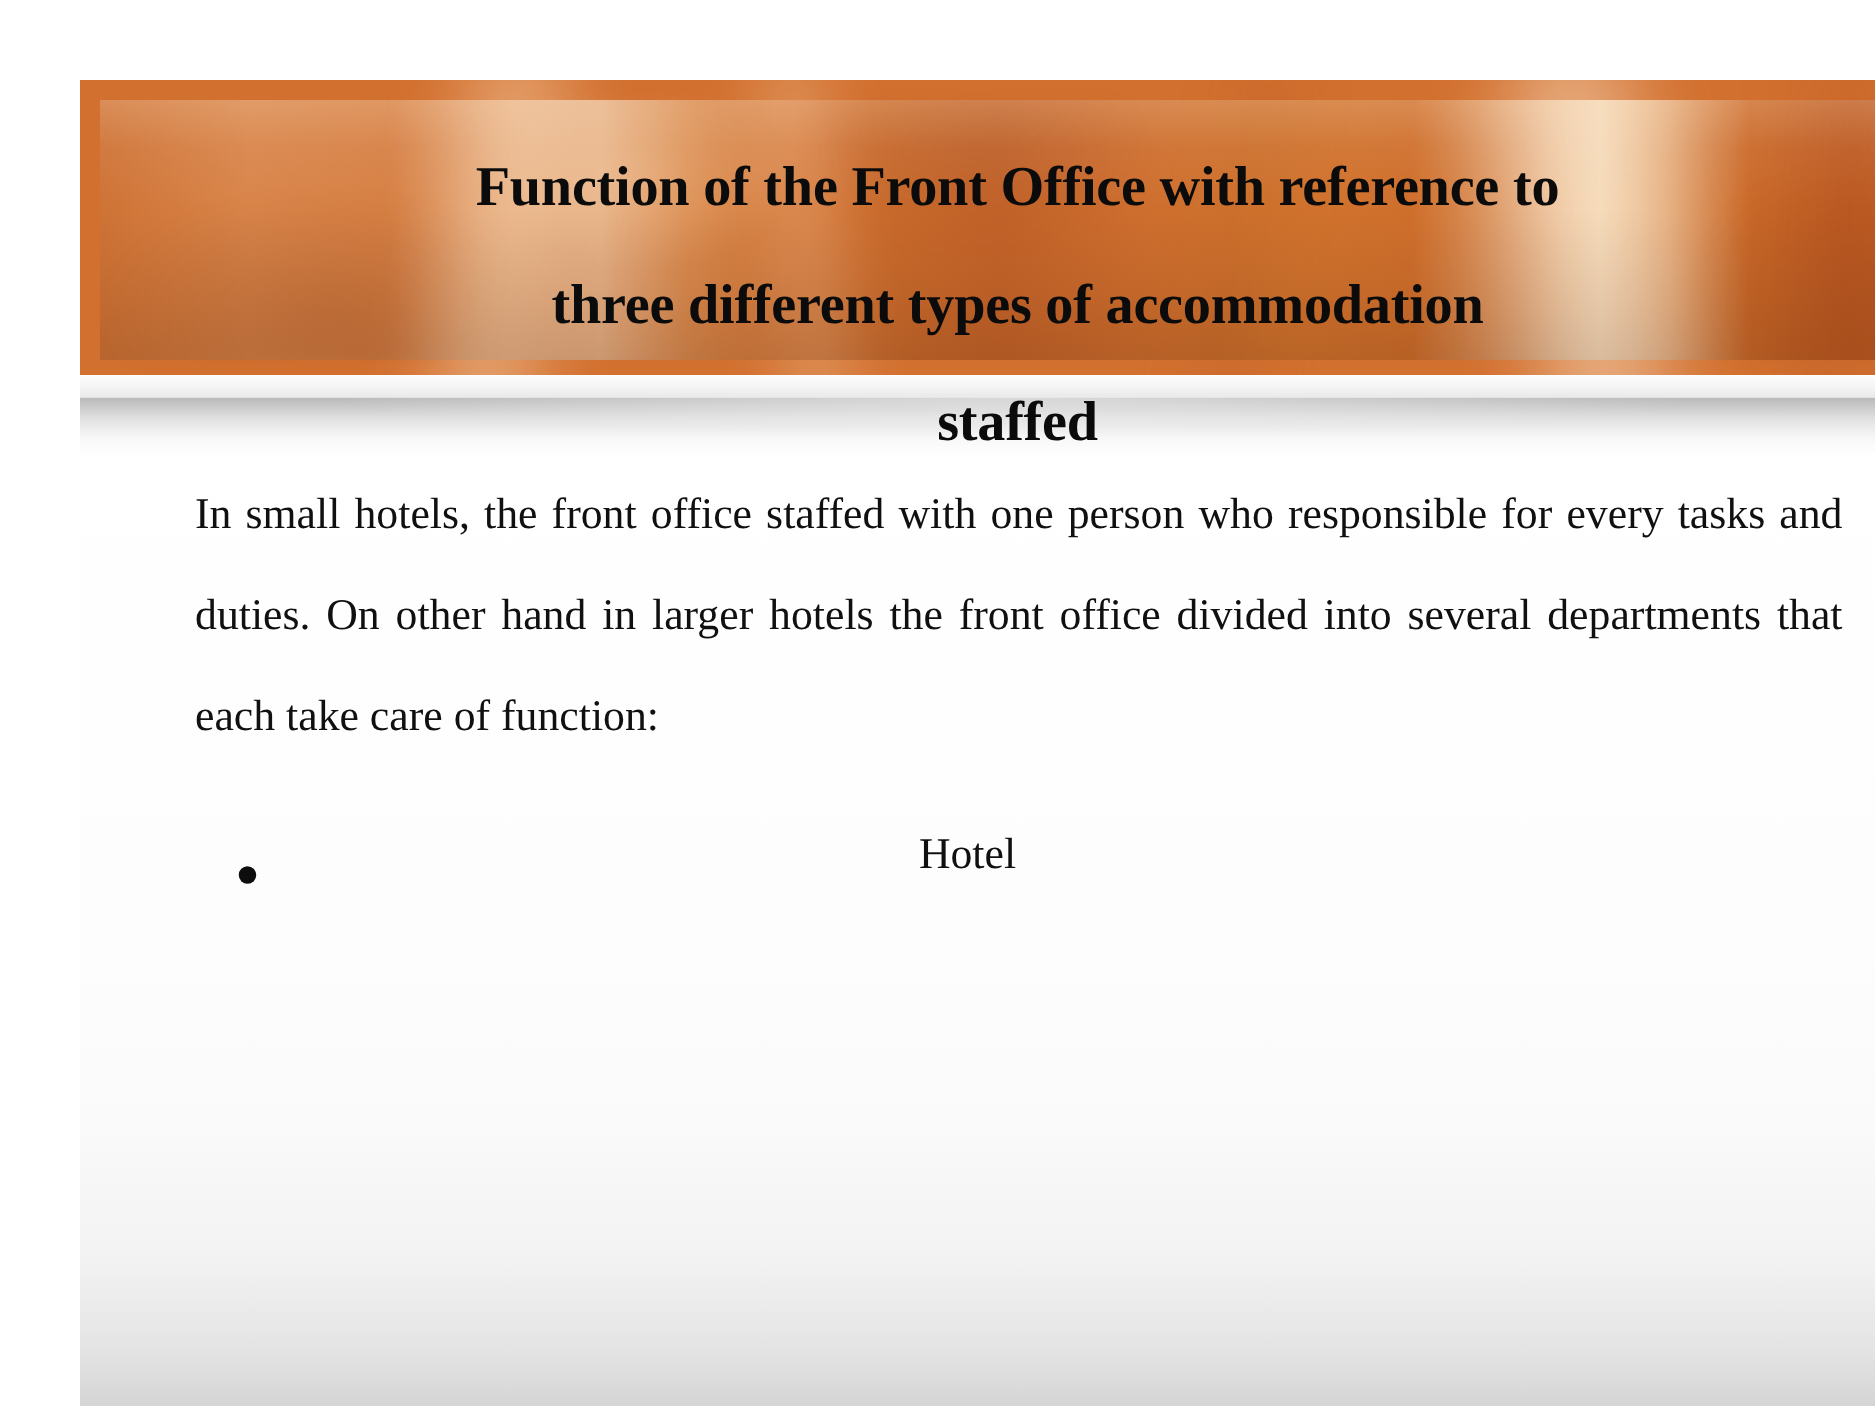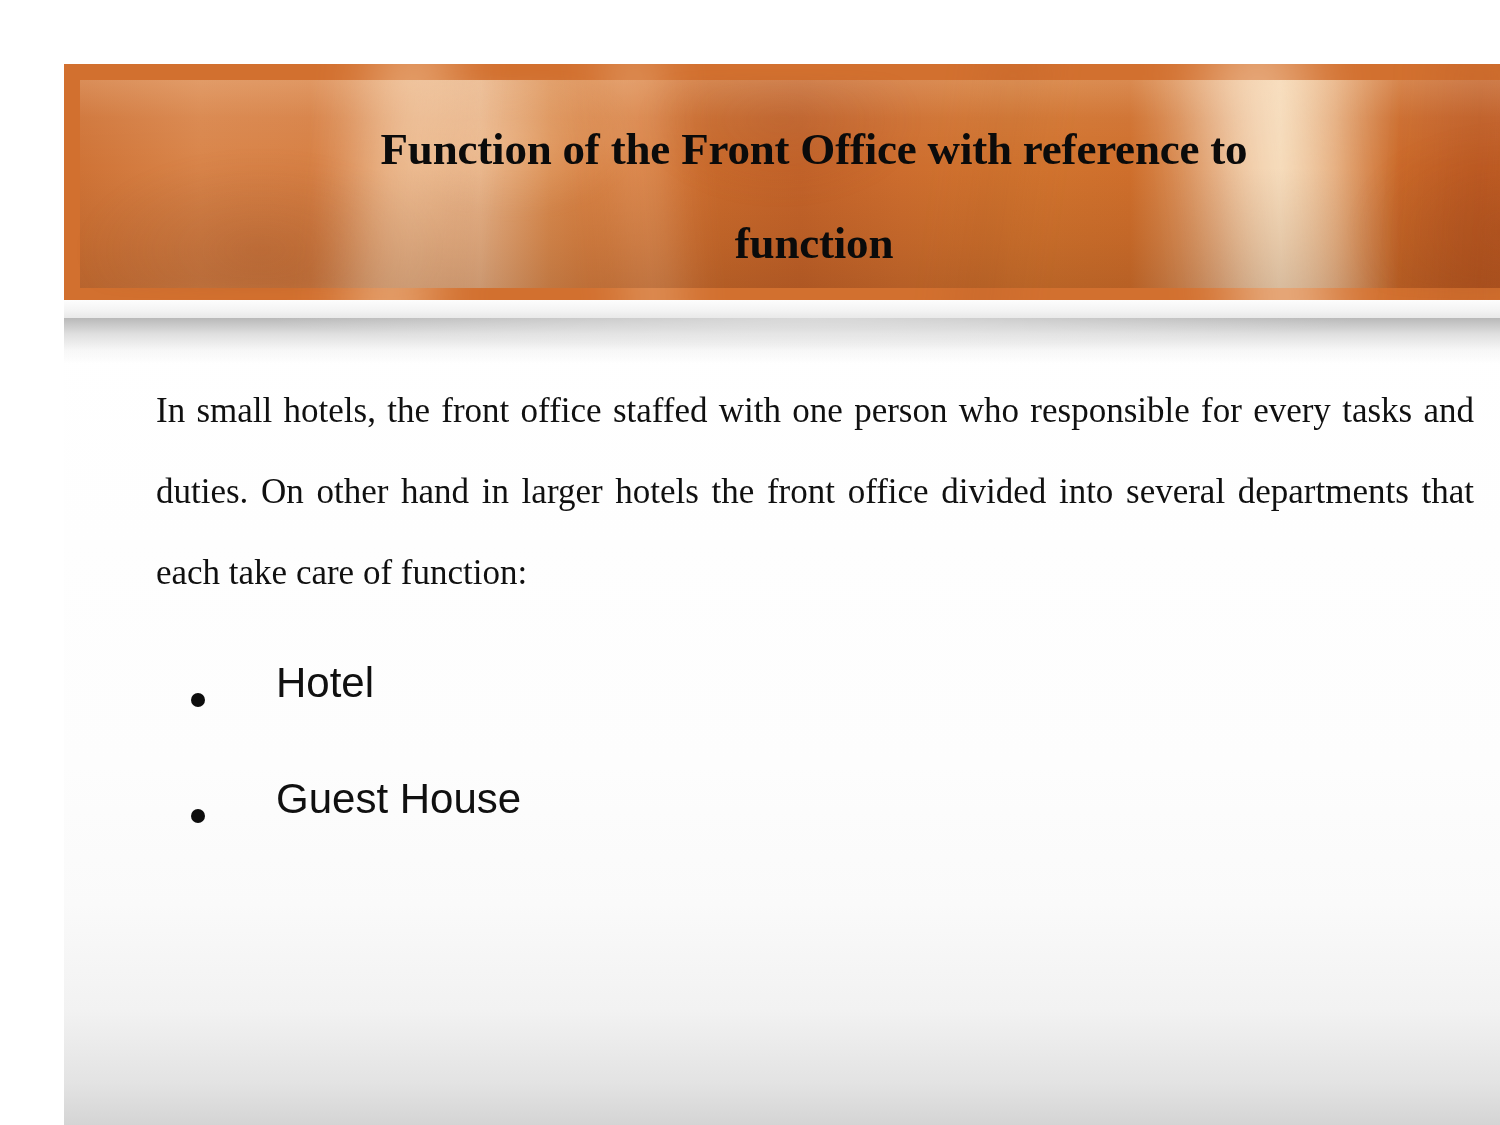--- a/index.html
+++ b/index.html
@@ -166,24 +166,25 @@
   }
 
   .bullets {
     margin:20px 0 0 0;
     list-style:none;
   }
   .bullet-row {
     position:relative;
     height:100px;
     padding-left:180px;
-    font-family:Liberation Sans, sans-serif;
-    font-size:42px;
+    font-family:Liberation Serif, serif;
+    font-size:35px;
     line-height:100px;
     color:#101010;
+    text-align:center;
   }
   .bullet-dot {
     position:absolute;
     left:95px; top:44px;
     width:14px; height:14px;
     border-radius:50%;
     background:#0d0d0d;
   }
 
   
@@ -247,35 +248,32 @@
     <div class="header-tex-vert"></div>
   </div>
 
   <div class="body-area"></div>
 
   <div class="ledge-shadow"></div>
   <div class="ledge"></div>
 
   <div class="title">
     <div>Function of the Front Office with reference to</div>
-    <div>function</div>
+    <div>three different types of accommodation</div>
+    <div>staffed</div>
   </div>
 
   <div class="content">
 
     <p class="para">In small hotels, the front office staffed with one person who responsible for every tasks and duties. On other hand in larger hotels the front office divided into several departments that each take care of function:</p>
 
     <ul class="bullets">
       <li class="bullet-row">
         <span class="bullet-dot"></span>
         <span>Hotel</span>
-      </li>
-      <li class="bullet-row">
-        <span class="bullet-dot"></span>
-        <span>Guest House</span>
       </li>
     </ul>
   </div>
 
   <div class="footer">
     <div class="footer-poly fp1"></div>
     <div class="footer-poly fp2"></div>
     <div class="footer-poly fp3"></div>
     <div class="footer-poly fp4"></div>
     <div class="footer-poly fp5"></div>

